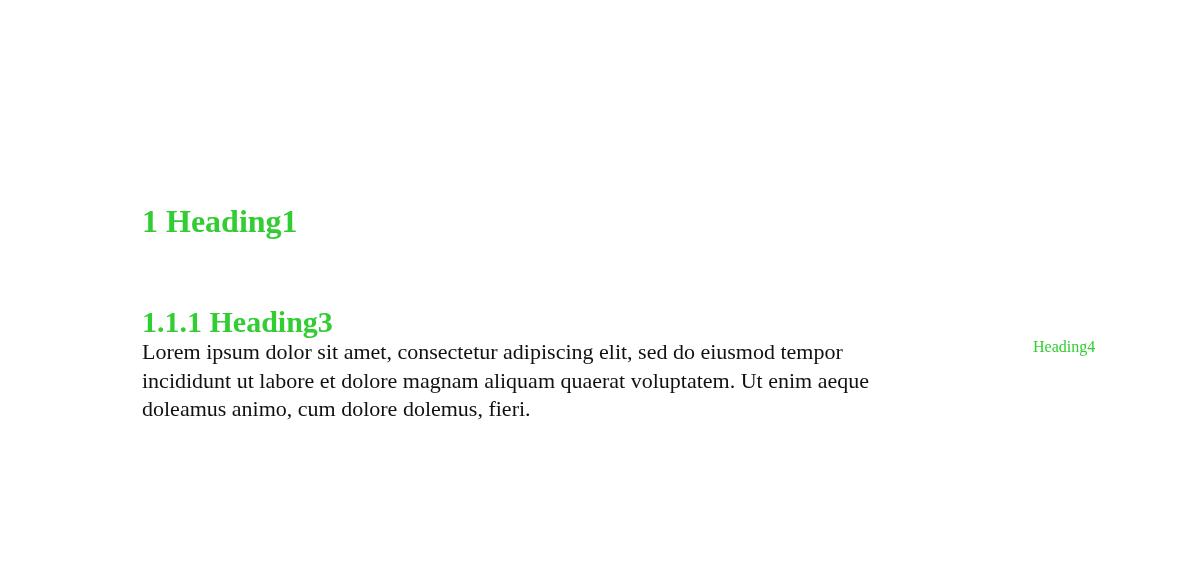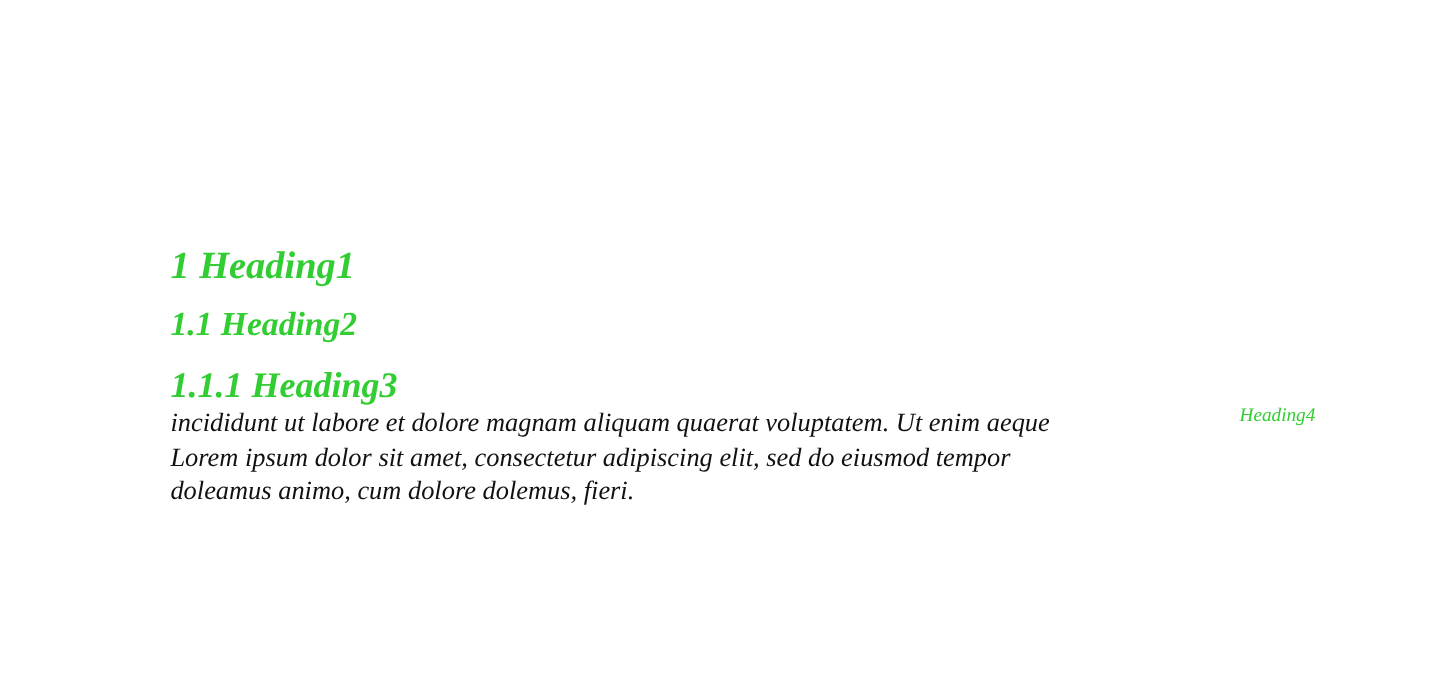--- a/index.html
+++ b/index.html
@@ -13,21 +13,20 @@
     height: 571px;
     background: var(--background);
     overflow: hidden;
   }
   .page {
     position: relative;
     width: 1191px;
     height: 541px;
     background: var(--background);
     font-family: "Liberation Serif", "DejaVu Serif", serif;
-    font-style: italic;
   }
   .abs { position: absolute; }
   .h1 {
     left: 142px; top: 205px;
     font-size: 32px;
     font-weight: bold;
     line-height: 1;
     color: var(--heading-green);
     white-space: nowrap;
   }
@@ -64,25 +63,24 @@
     white-space: nowrap;
   }
 </style>
 </head>
 <body>
 
 <div class="page">
 
   <div class="abs h1">1 Heading1</div>
 
-  <div class="abs h2">1.1 Heading2</div>
 
   <div class="abs h3">1.1.1 Heading3</div>
 
   <div class="abs body-paragraph">
+    <div class="line">Lorem ipsum dolor sit amet, consectetur adipiscing elit, sed do eiusmod tempor</div>
     <div class="line">incididunt ut labore et dolore magnam aliquam quaerat voluptatem. Ut enim aeque</div>
-    <div class="line">Lorem ipsum dolor sit amet, consectetur adipiscing elit, sed do eiusmod tempor</div>
     <div class="line">doleamus animo, cum dolore dolemus, fieri.</div>
   </div>
 
   <div class="abs margin-heading">Heading4</div>
 
 </div>
 
 </body></html>

